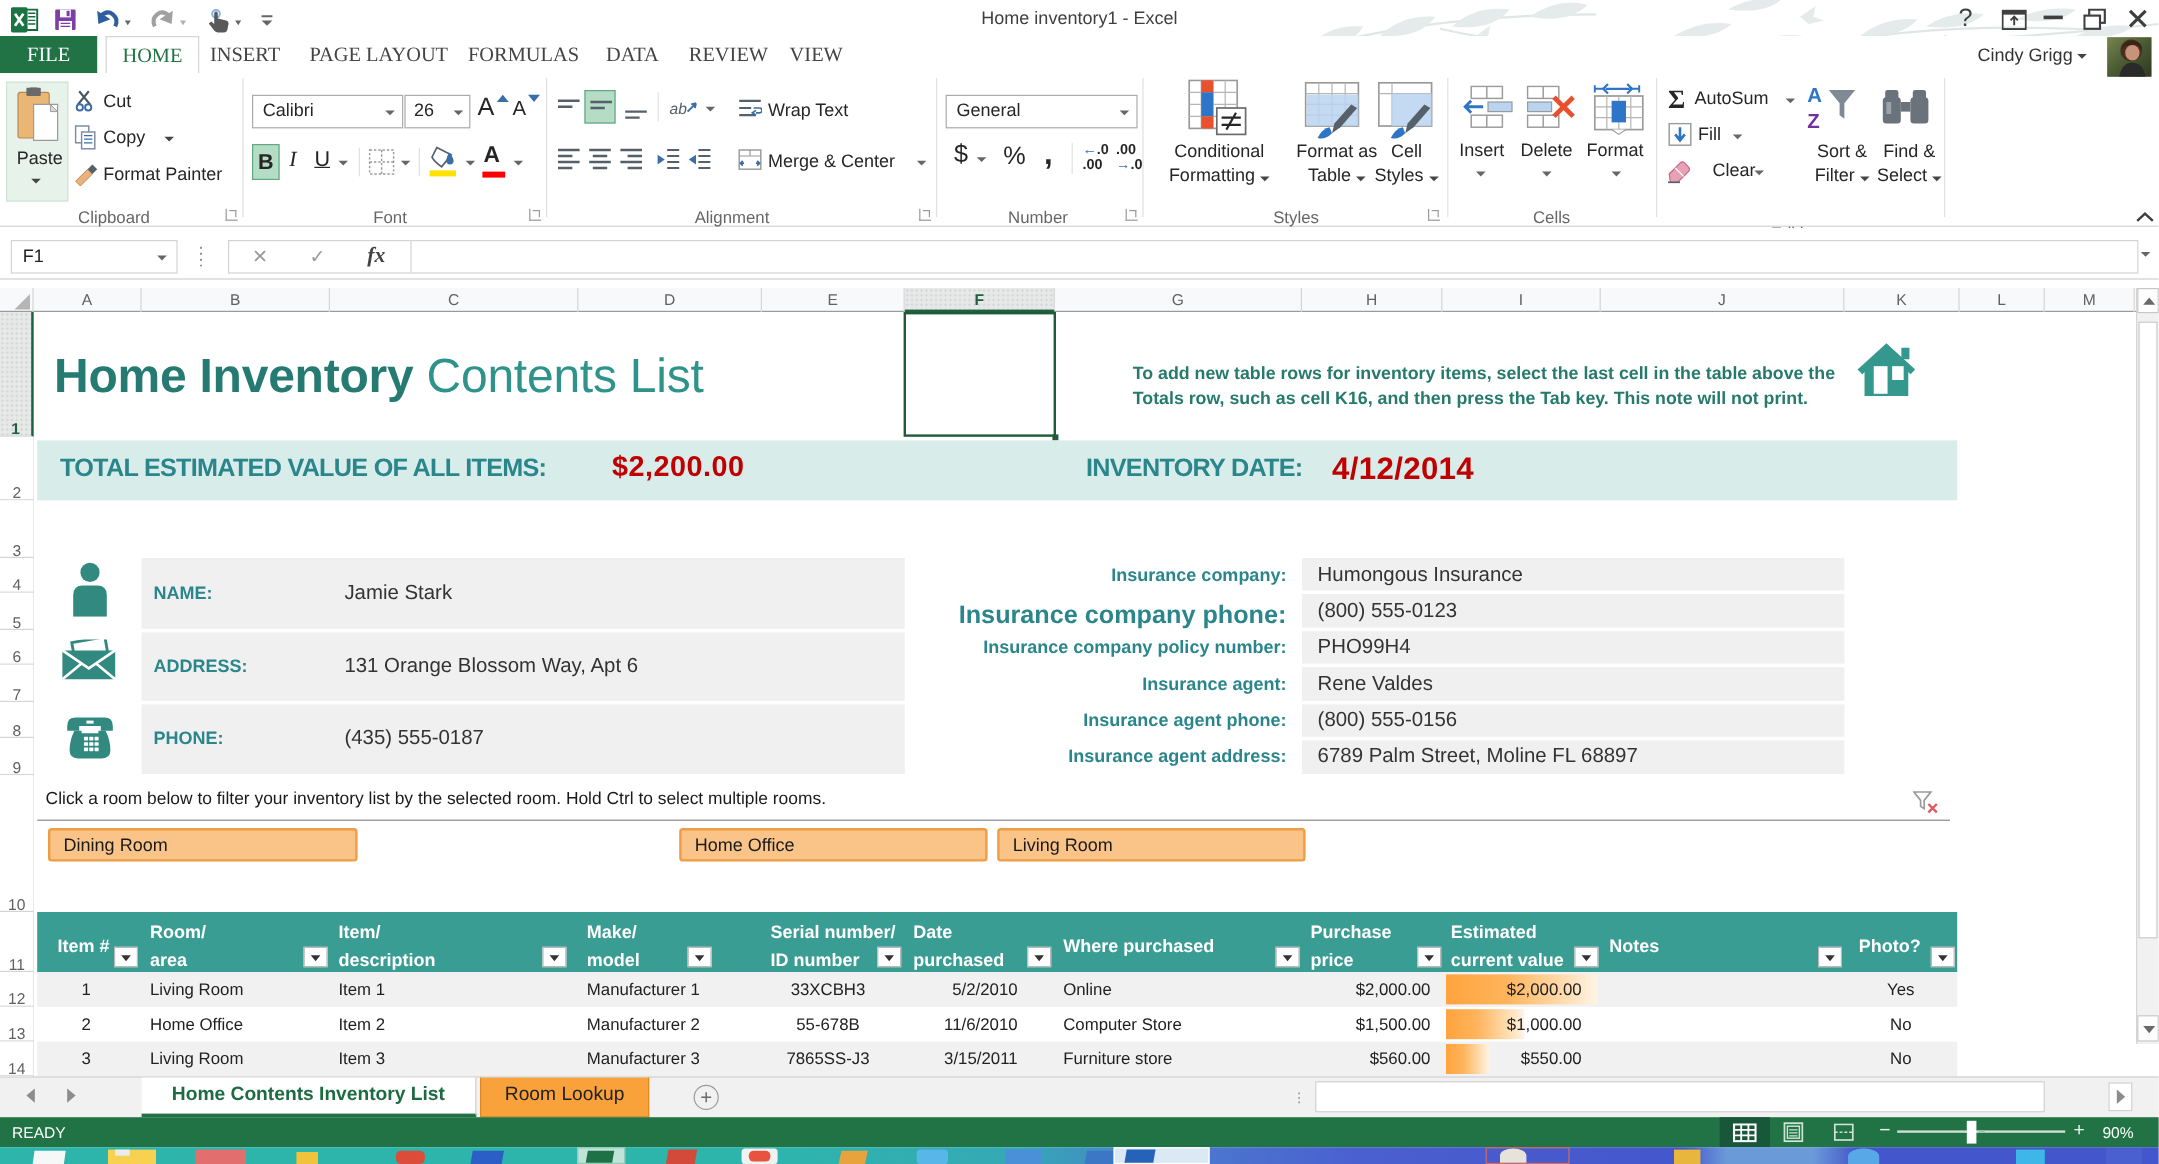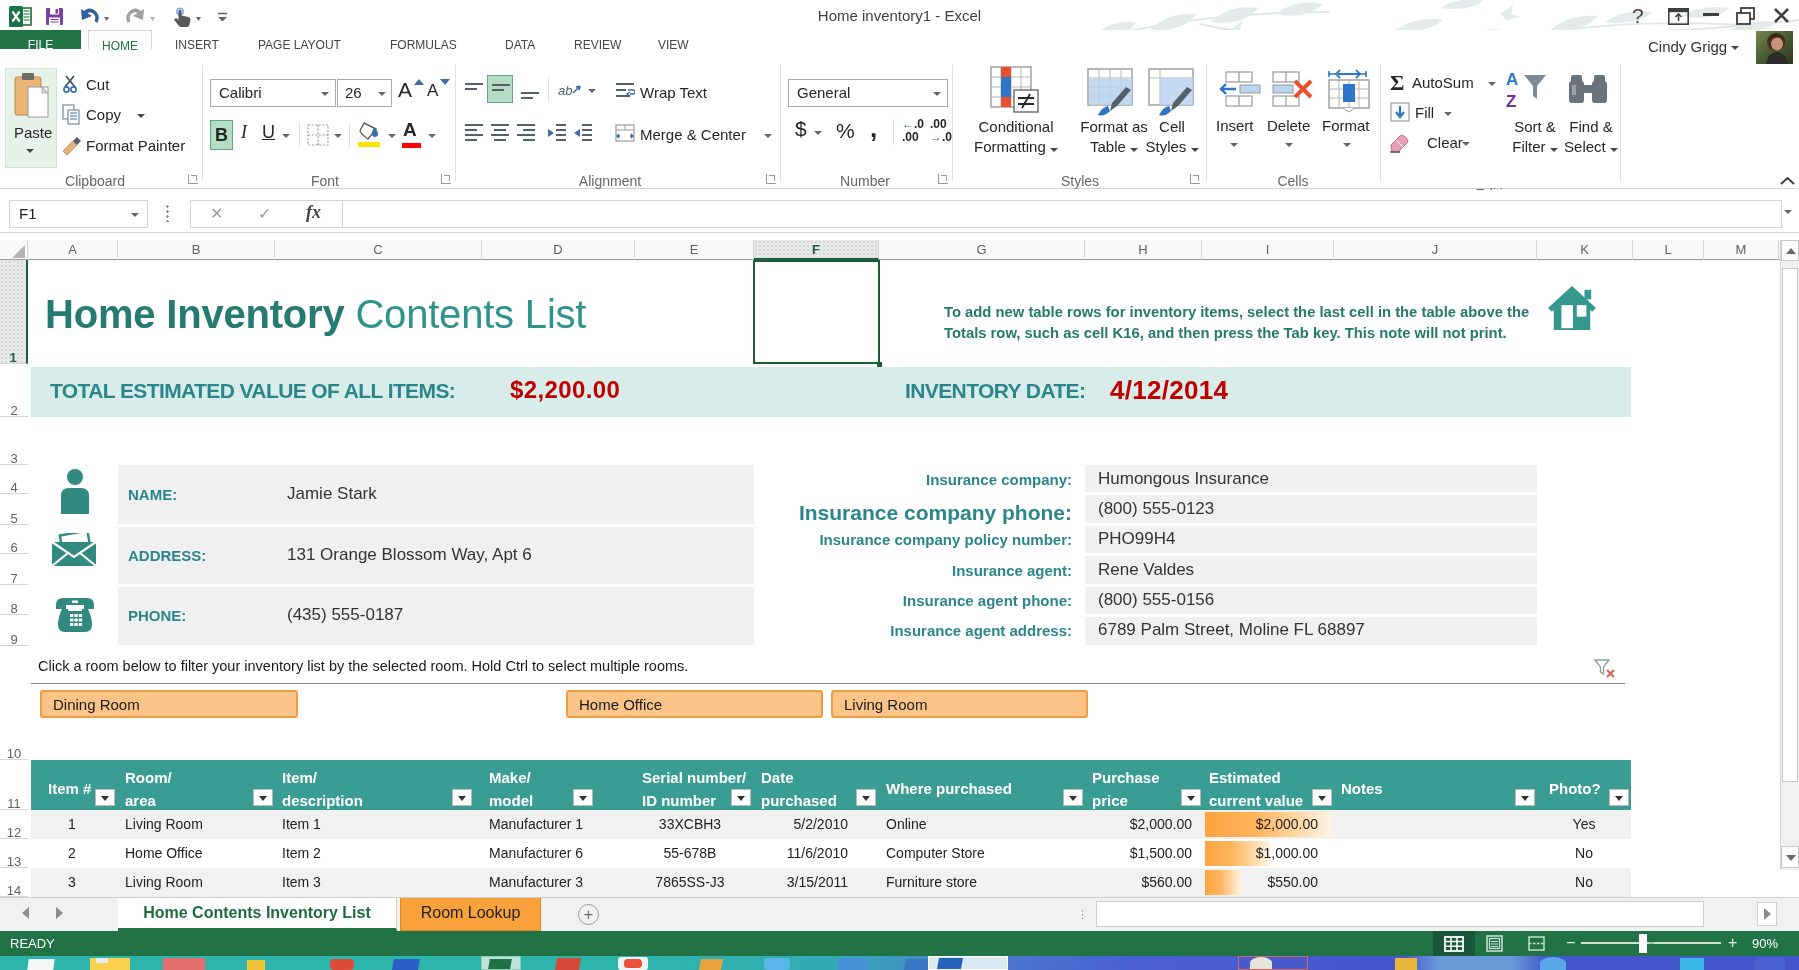--- a/index.html
+++ b/index.html
@@ -6,21 +6,21 @@
 html,body { width:1799px; height:970px; overflow:hidden; }
 body { font-family:"Liberation Sans", sans-serif; background:#fff; position:relative; }
 .abs { position:absolute; }
 #page { position:absolute; top:0; left:0; width:1799px; height:970px; background:#fff; }
 
 
 #titlebar { top:0; left:0; width:1799px; height:30px; background:#fff; }
 #titletext { top:7px; left:0; width:1799px; text-align:center; font-size:15px; color:#3f3f3f; }
 
 #tabrow { top:30px; left:0; width:1799px; height:31px; background:#fff; }
-.rtab { position:absolute; top:0; height:19px; line-height:31px; font-size:12px; color:#444; padding:0 13px; }
+.rtab { position:absolute; top:0; height:31px; line-height:31px; font-size:17px; color:#444; padding:0 13px;font-family:Liberation Serif, serif; }
 #filetab { background:#217346; color:#fff; width:81px; text-align:center; padding:0; }
 #hometab { color:#217346; background:#fff; border:1px solid #d4d4d4; border-bottom:none; }
 
 #ribbon { top:61px; left:0; width:1799px; height:128px; background:#fff; border-bottom:1px solid #d4d4d4; }
 .gsep { position:absolute; top:4px; width:1px; height:116px; background:#e0e0e0; }
 .glabel { position:absolute; top:112px; font-size:14px; color:#666; text-align:center; }
 .launcher { position:absolute; top:113px; width:10px; height:10px; border-left:1px solid #9a9a9a; border-bottom:1px solid #9a9a9a; }
 .launcher:after { content:""; position:absolute; right:1px; top:1px; width:5px; height:5px; border-right:1px solid #9a9a9a; border-top:1px solid #9a9a9a; }
 .rbtn-txt { position:absolute; font-size:15px; color:#262626; }
 .combo { position:absolute; border:1px solid #ababab; background:#fff; font-size:15px; color:#262626; }
@@ -603,21 +603,21 @@
   <div class="td" style="top:556px; left:635px; width:110px; text-align:center;">33XCBH3</div>
   <div class="td" style="top:556px; left:748px; width:100px; text-align:right;">5/2/2010</div>
   <div class="td" style="top:556px; left:886px;">Online</div>
   <div class="td" style="top:556px; left:1092px; width:100px; text-align:right;">$2,000.00</div>
   <div class="td" style="top:556px; left:1218px; width:100px; text-align:right;">$2,000.00</div>
   <div class="td" style="top:556px; left:1537px; width:94px; text-align:center;">Yes</div>
 
   <div class="td" style="top:585px; left:68px;">2</div>
   <div class="td" style="top:585px; left:125px;">Home Office</div>
   <div class="td" style="top:585px; left:282px;">Item 2</div>
-  <div class="td" style="top:585px; left:489px;">Manufacturer 6</div>
+  <div class="td" style="top:585px; left:489px;">Manufacturer 2</div>
   <div class="td" style="top:585px; left:635px; width:110px; text-align:center;">55-678B</div>
   <div class="td" style="top:585px; left:748px; width:100px; text-align:right;">11/6/2010</div>
   <div class="td" style="top:585px; left:886px;">Computer Store</div>
   <div class="td" style="top:585px; left:1092px; width:100px; text-align:right;">$1,500.00</div>
   <div class="td" style="top:585px; left:1218px; width:100px; text-align:right;">$1,000.00</div>
   <div class="td" style="top:585px; left:1537px; width:94px; text-align:center;">No</div>
 
   <div class="td" style="top:614px; left:68px;">3</div>
   <div class="td" style="top:614px; left:125px;">Living Room</div>
   <div class="td" style="top:614px; left:282px;">Item 3</div>

